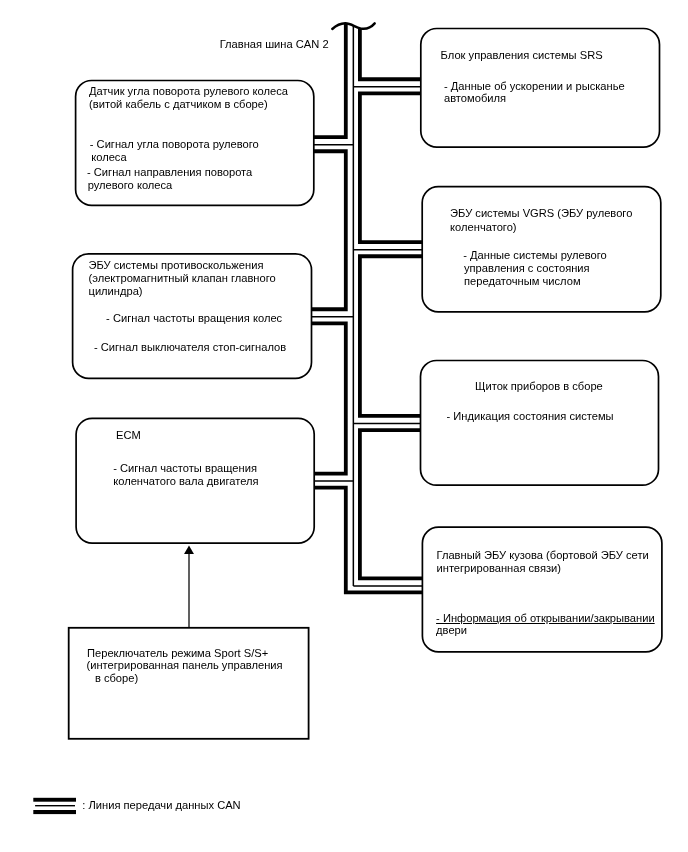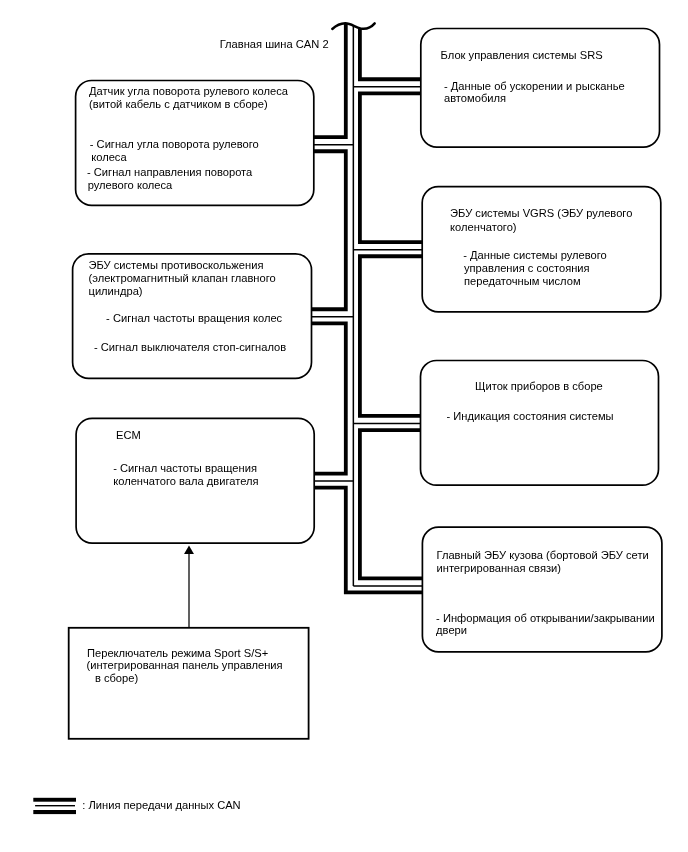--- a/index.html
+++ b/index.html
@@ -76,21 +76,21 @@
     <div class="txt" style="left:464.00px;top:261.50px;">управления с состояния</div>
     <div class="txt" style="left:464.00px;top:274.50px;">передаточным числом</div>
   </div>
   <div class="node-text">
     <div class="txt" style="left:459.00px;top:379.60px;margin-left:16px;">Щиток приборов в сборе</div>
     <div class="txt" style="left:446.50px;top:409.90px;">- Индикация состояния системы</div>
   </div>
   <div class="node-text">
     <div class="txt" style="left:436.50px;top:549.30px;">Главный ЭБУ кузова (бортовой ЭБУ сети</div>
     <div class="txt" style="left:436.50px;top:562.30px;">интегрированная связи)</div>
-    <div class="txt" style="left:436.10px;top:611.60px;">- Информация об открывании/закрывании</div>
+    <div class="txt" style="left:436.10px;top:611.60px;text-decoration:underline;">- Информация об открывании/закрывании</div>
     <div class="txt" style="left:436.10px;top:624.00px;">двери</div>
   </div>
   <div class="node-text">
     <div class="txt" style="left:87.00px;top:646.60px;">Переключатель режима Sport S/S+</div>
     <div class="txt" style="left:86.50px;top:659.30px;">(интегрированная панель управления</div>
     <div class="txt" style="left:86.90px;top:672.20px;margin-left:8px;">в сборе)</div>
   </div>
   <div class="node-text">
     <div class="txt" style="left:82.30px;top:799.10px;">: Линия передачи данных CAN</div>
   </div>

